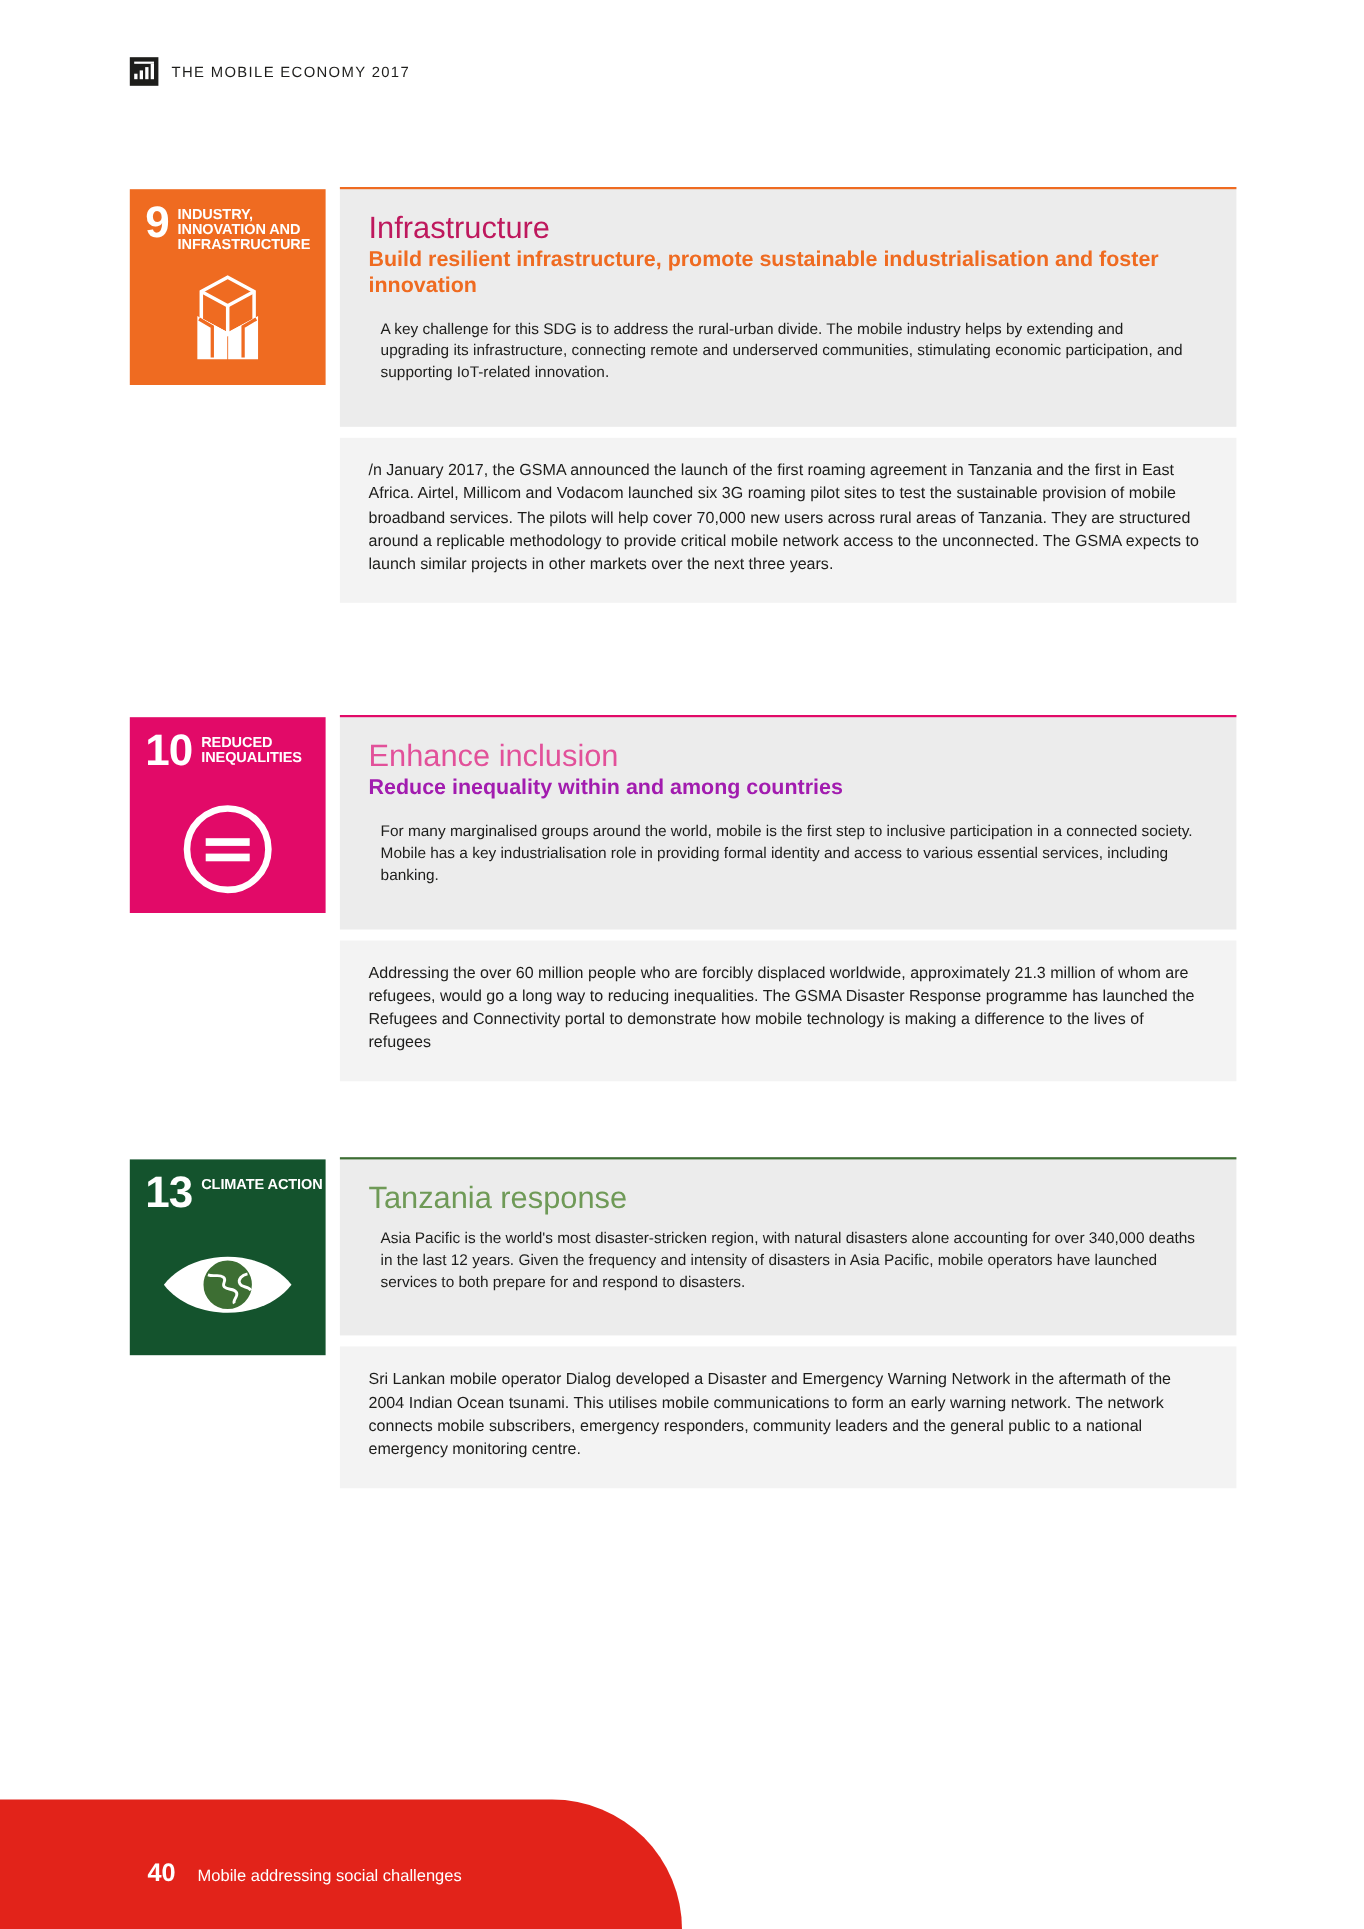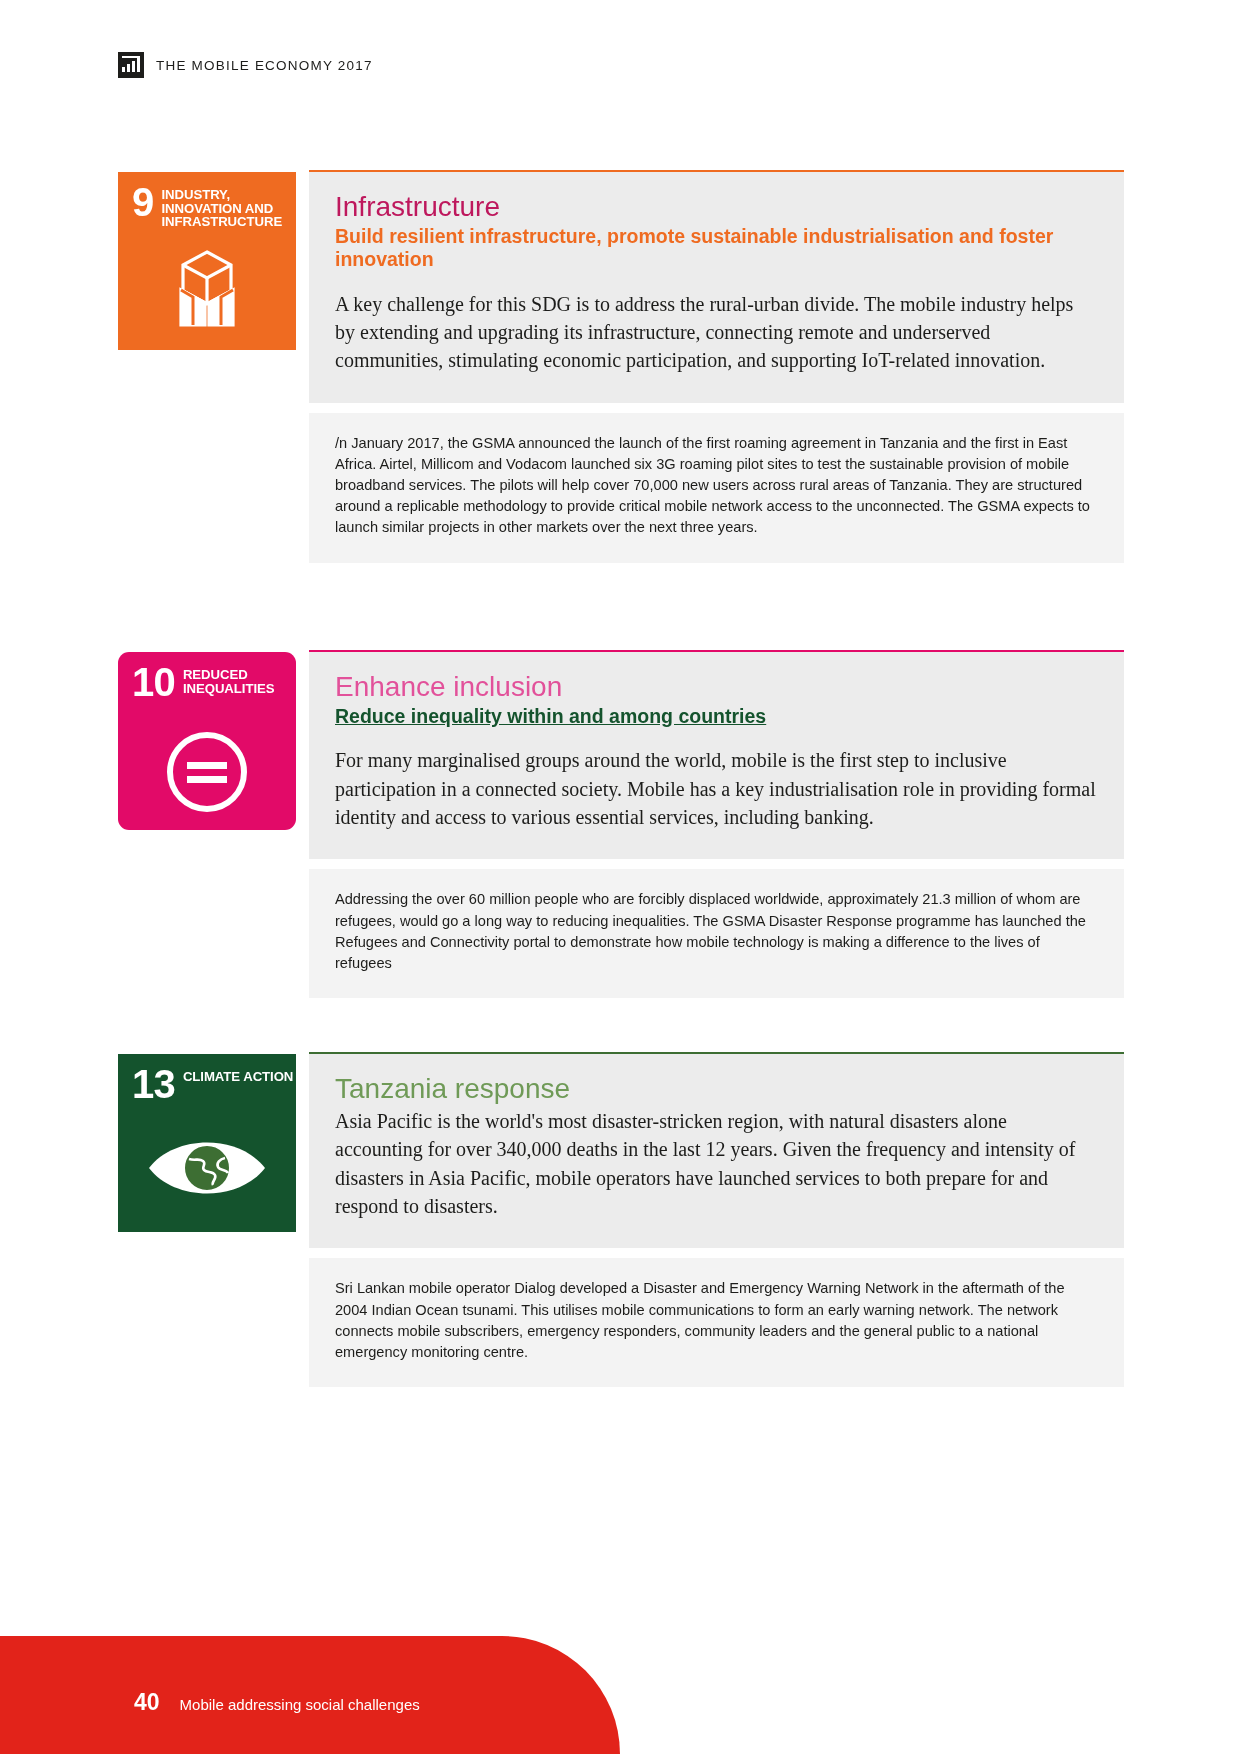--- a/index.html
+++ b/index.html
@@ -131,25 +131,24 @@
     line-height: 1.1;
     margin: 0 0 2px 0;
   }
   .sdg-subtitle {
     font-size: 19.5px;
     font-weight: bold;
     line-height: 1.2;
     margin: 0 0 18px 0;
   }
   .lead-text {
-    font-size: 20px;
+    font-size: 14px;
     line-height: 1.42;
     color: #1d1d1b;
-    margin: 0;
-    font-family: Liberation Serif, serif;
+    margin: 11px;
   }
   .note-text {
     font-size: 14.6px;
     line-height: 1.45;
     color: #1d1d1b;
     margin: 0;
   }
 
   
   .footer-shape {
@@ -232,38 +231,38 @@
     </div>
     <div class="note-box">
       <p class="note-text">/n January 2017, the GSMA announced the launch of the first roaming agreement in Tanzania and the first in East Africa. Airtel, Millicom and Vodacom launched six 3G roaming pilot sites to test the sustainable provision of mobile broadband services. The pilots will help cover 70,000 new users across rural areas of Tanzania. They are structured around a replicable methodology to provide critical mobile network access to the unconnected. The GSMA expects to launch similar projects in other markets over the next three years.</p>
     </div>
   </div>
 </div>
 
 <div class="sdg-block" id="sec1" style="top:650px;">
   <div class="rule" style="background:#e20a68;"></div>
 
-  <div class="icon-tile" style="background:#e20a68;border-radius:11px;">
+  <div class="icon-tile" style="background:#e20a68;">
     <div class="num-row">
       <div class="num">10</div>
       <div class="label">REDUCED INEQUALITIES</div>
     </div>
     <div class="glyph">
       <svg width="100" height="92" viewBox="0 0 100 92">
         <circle cx="50" cy="46" r="37" fill="none" stroke="#ffffff" stroke-width="6"></circle>
         <rect x="30" y="36" width="40" height="7" fill="#ffffff"></rect>
         <rect x="30" y="50" width="40" height="7" fill="#ffffff"></rect>
       </svg>
     </div>
   </div>
 
   <div class="content">
     <div class="lead-box">
       <h2 class="sdg-title" style="color:#e2519a;">Enhance inclusion</h2>
-      <h3 class="sdg-subtitle" style="color:#14532d;text-decoration:underline;">Reduce inequality within and among countries</h3>
+      <h3 class="sdg-subtitle" style="color:#a21caf;">Reduce inequality within and among countries</h3>
       <p class="lead-text">For many marginalised groups around the world, mobile is the first step to inclusive participation in a connected society. Mobile has a key industrialisation role in providing formal identity and access to various essential services, including banking.</p>
     </div>
     <div class="note-box">
       <p class="note-text">Addressing the over 60 million people who are forcibly displaced worldwide, approximately 21.3 million of whom are refugees, would go a long way to reducing inequalities. The GSMA Disaster Response programme has launched the Refugees and Connectivity portal to demonstrate how mobile technology is making a difference to the lives of refugees</p>
     </div>
   </div>
 </div>
 
 <div class="sdg-block" id="sec2" style="top:1052px;">
   <div class="rule" style="background:#3d6e33;"></div>

